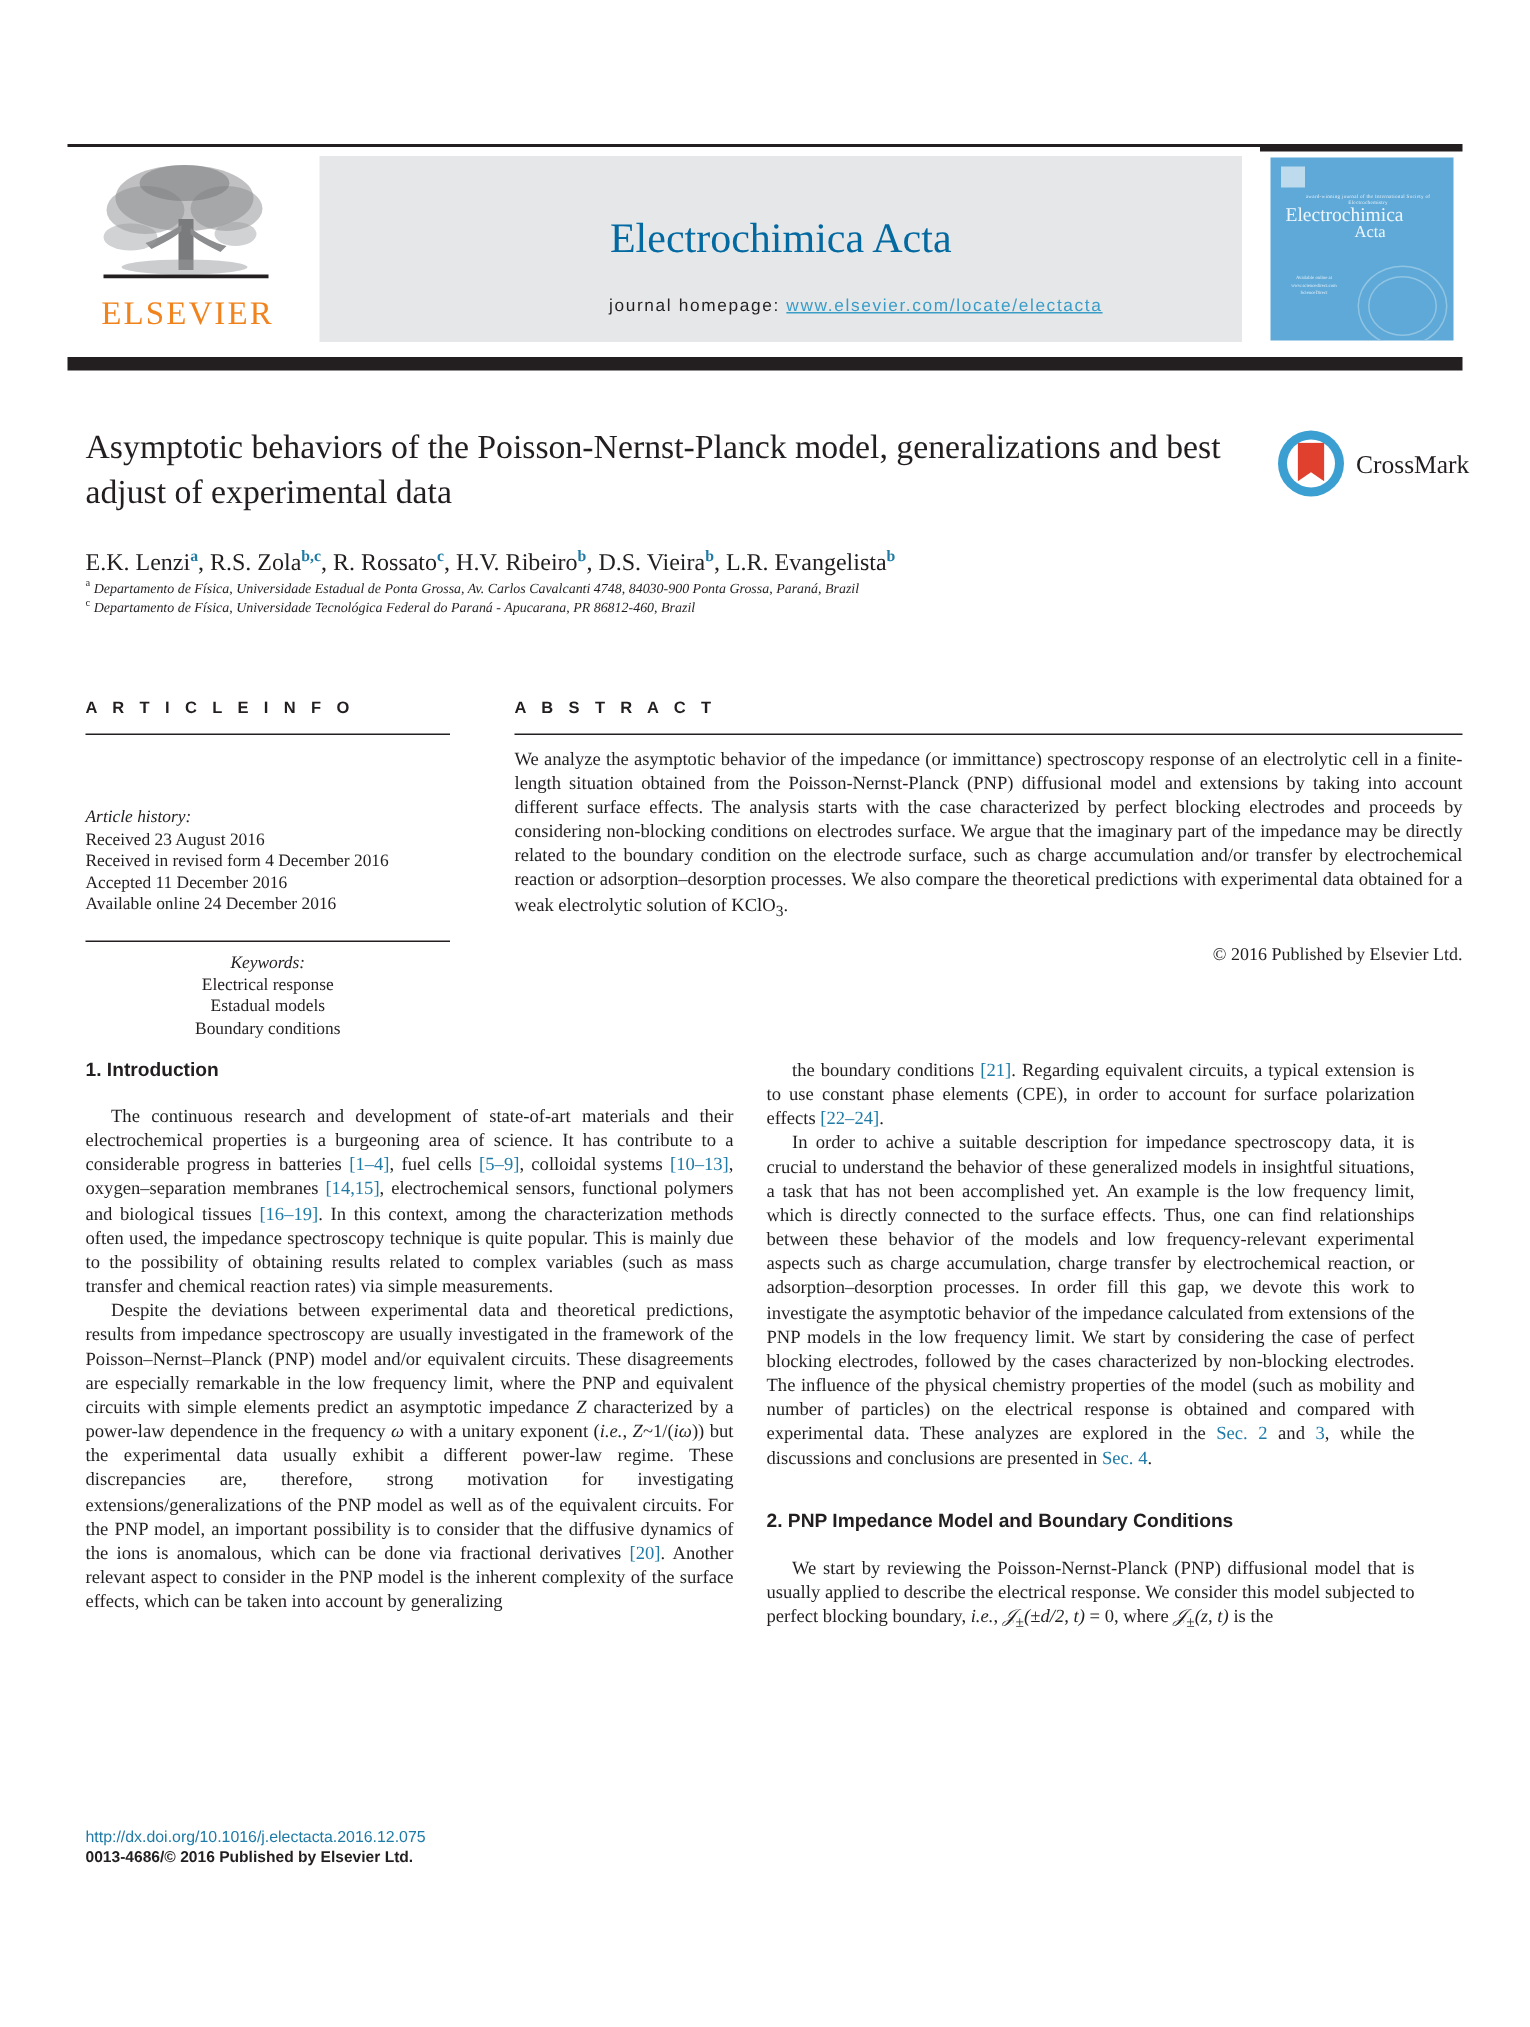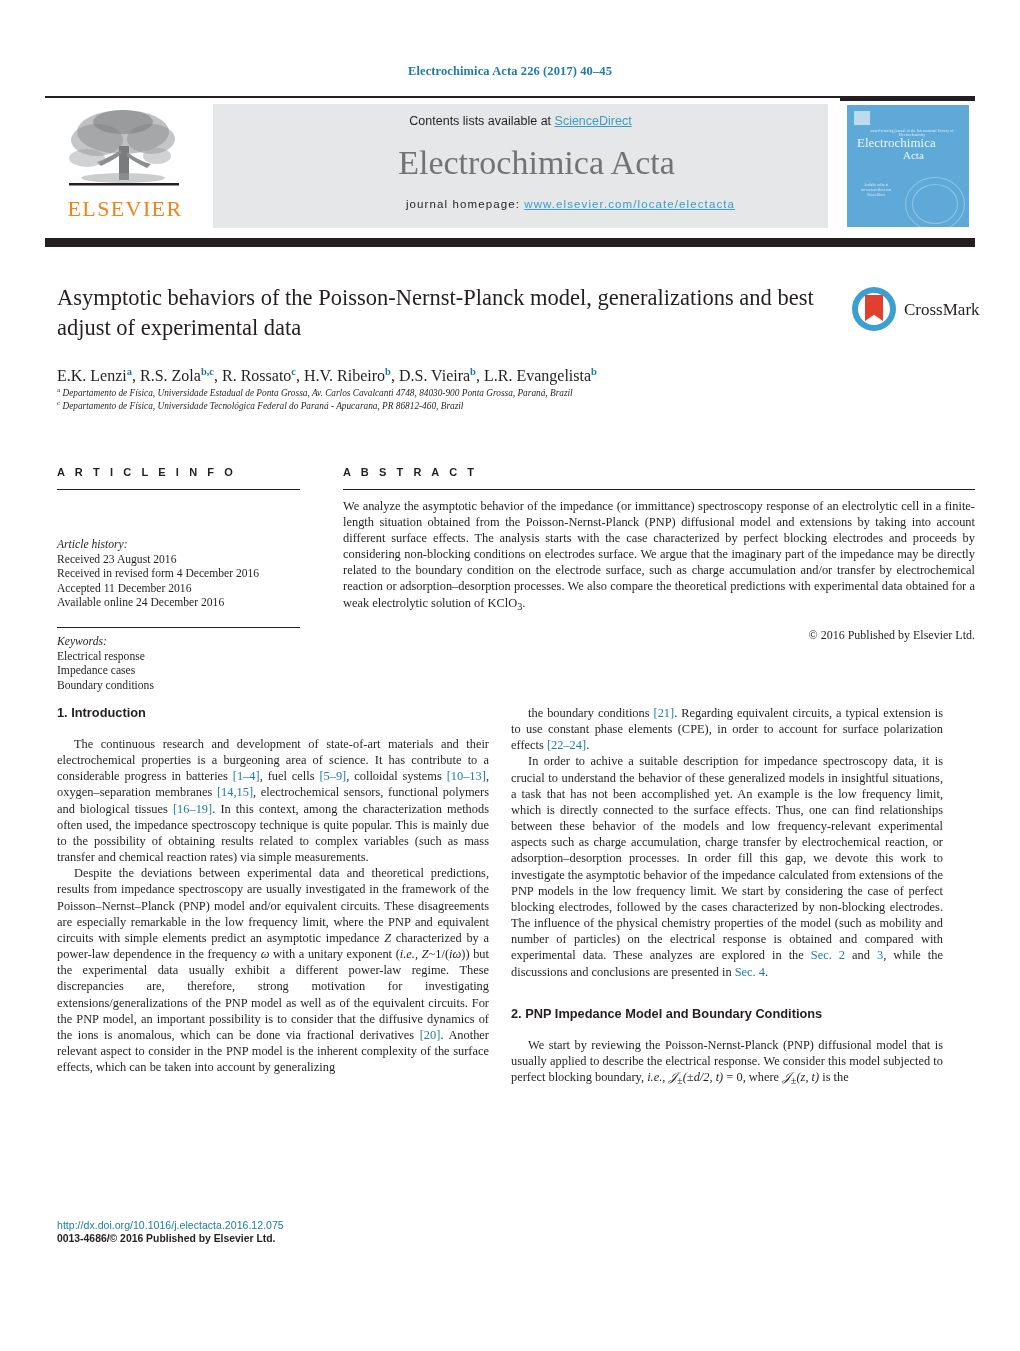--- a/index.html
+++ b/index.html
@@ -80,26 +80,26 @@
     text-align: center;
     font-family: "Liberation Sans", sans-serif;
     font-size: 12.5px;
     color: #231f20;
   }
   .contents-line .sd {
     color: #3a9dc8;
   }
   .journal-name {
     position: absolute;
-    left: 16px; top: 40px;
+    left: 0; top: 40px;
     width: 615px;
     text-align: center;
     font-family: "Liberation Serif", serif;
-    font-size: 34px;
-    color: #737373;
+    font-size: 28px;
+    color: #0369a1;
   }
   .homepage-line {
     position: absolute;
     left: 0; top: 94px;
     width: 715px;
     text-align: center;
     font-family: "Liberation Sans", sans-serif;
     font-size: 11.5px;
     letter-spacing: 1.1px;
     color: #231f20;
@@ -302,20 +302,21 @@
   }
   .hist {
     font-family: "Liberation Serif", serif;
     font-size: 11.6px;
     line-height: 14.6px;
     color: #231f20;
   }
   .hist .lbl { font-style: italic; margin-top: 48px; }
   .kw-block {
     margin-top: 16px;
+    text-align: center;
   }
   .kw-rule {
     border-top: 1px solid #231f20;
     margin-bottom: 7px;
   }
   .kw {
     font-family: "Liberation Serif", serif;
     font-size: 11.6px;
     line-height: 14.6px;
     color: #231f20;
@@ -374,21 +375,20 @@
     line-height: 14px;
   }
   .doi { color: #1f7ba6; }
   .issn { color: #231f20; font-weight: bold; font-size: 10.4px; }
 </style>
 </head>
 <body>
 
 <div class="page">
 
-  <div class="runhead">Electrochimica Acta 226 (2017) 40–45</div>
 
   <div class="masthead">
 
     <div class="elsevier-logo">
       <div class="tree-wrap">
         <svg viewBox="0 0 136 90" width="136" height="90" aria-hidden="true">
           <g fill="#6d6e71">
             <ellipse cx="66" cy="26" rx="46" ry="22" fill="#8c8d8f" opacity="0.55"></ellipse>
             <ellipse cx="40" cy="34" rx="26" ry="16" fill="#8c8d8f" opacity="0.5"></ellipse>
             <ellipse cx="94" cy="33" rx="24" ry="15" fill="#8c8d8f" opacity="0.5"></ellipse>
@@ -400,23 +400,20 @@
             <ellipse cx="100" cy="50" rx="14" ry="8" fill="#9a9b9d" opacity="0.45"></ellipse>
             <ellipse cx="66" cy="72" rx="42" ry="5" fill="#9a9b9d" opacity="0.5"></ellipse>
           </g>
           <rect x="12" y="77" width="110" height="2.5" fill="#231f20"></rect>
         </svg>
       </div>
       <div class="elsevier-word">ELSEVIER</div>
     </div>
 
     <div class="journal-band">
-      <div class="contents-line">
-        <span>Contents lists available at </span><a class="sd" href="#">ScienceDirect</a>
-      </div>
       <div class="journal-name">Electrochimica Acta</div>
       <div class="homepage-line">
         <span>journal homepage: </span><a class="url" href="#">www.elsevier.com/locate/electacta</a>
       </div>
     </div>
 
     <div class="cover-thumb">
       <div class="cover-inner">
         <div class="cover-els"></div>
         <div class="cover-tag">award-winning journal of the International Society of Electrochemistry</div>
@@ -458,21 +455,21 @@
       <div>Received 23 August 2016</div>
       <div>Received in revised form 4 December 2016</div>
       <div>Accepted 11 December 2016</div>
       <div>Available online 24 December 2016</div>
     </div>
     <div class="kw-block">
       <div class="kw-rule"></div>
       <div class="kw">
         <div class="lbl">Keywords:</div>
         <div>Electrical response</div>
-        <div>Impedance cases</div>
+        <div>Estadual models</div>
         <div>Boundary conditions</div>
       </div>
     </div>
   </div>
 
   <div class="abs-col">
     <div class="sec-head">A B S T R A C T</div>
     <div class="rule"></div>
     <div class="abs-body"><span>We analyze the asymptotic behavior of the impedance (or immittance) spectroscopy response of an electrolytic cell in a finite-length situation obtained from the Poisson-Nernst-Planck (PNP) diffusional model and extensions by taking into account different surface effects. The analysis starts with the case characterized by perfect blocking electrodes and proceeds by considering non-blocking conditions on electrodes surface. We argue that the imaginary part of the impedance may be directly related to the boundary condition on the electrode surface, such as charge accumulation and/or transfer by electrochemical reaction or adsorption–desorption processes. We also compare the theoretical predictions with experimental data obtained for a weak electrolytic solution of KClO</span><sub>3</sub><span>.</span></div>
     <div class="abs-copy">© 2016 Published by Elsevier Ltd.</div>

